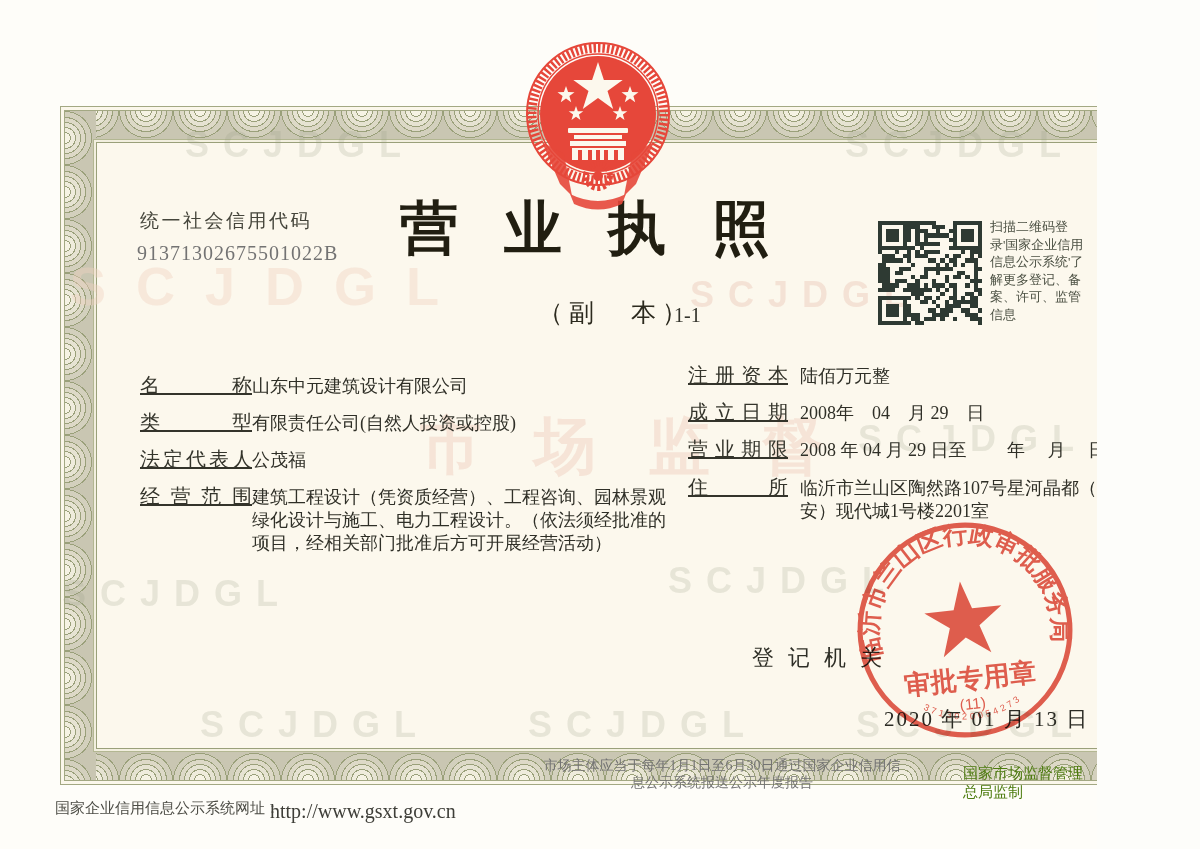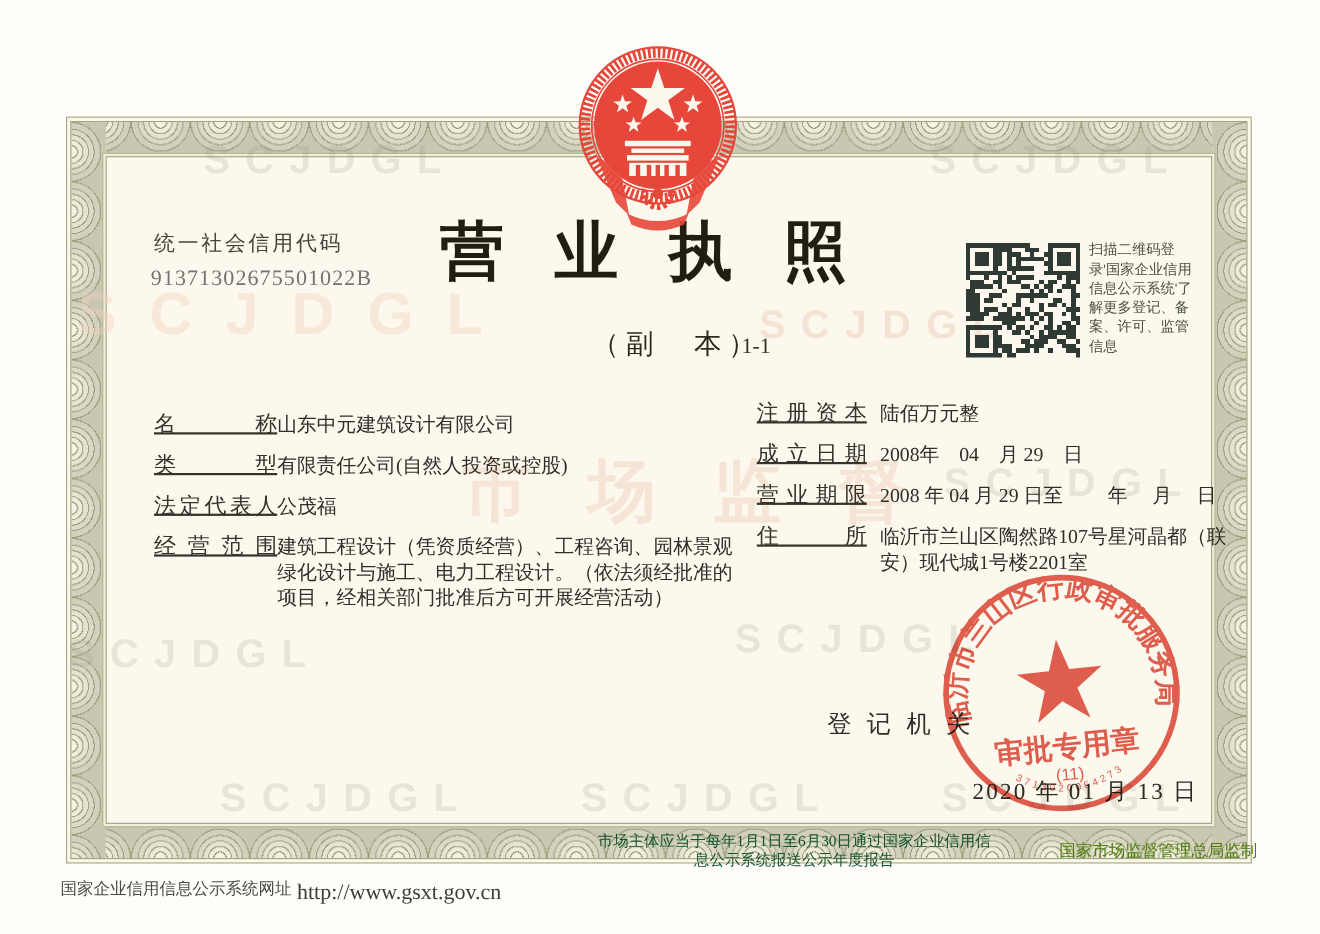--- a/index.html
+++ b/index.html
@@ -1,18 +1,18 @@
 <!DOCTYPE html>
 <html><head>
 <meta charset="utf-8">
 <style>
   * { margin:0; padding:0; box-sizing:border-box; }
   html,body { width:1200px; height:849px; overflow:hidden; }
   body { font-family:"Liberation Serif","DejaVu Serif",serif; background:#fdfdfa; position:relative; }
-  .page { position:absolute; inset:0; width:1200px; height:849px; background:#fefdf9; overflow:hidden; }
+  .page { position:absolute; inset:0; width:1097px; height:849px; background:#fefdf9; overflow:hidden; }
 
   
   .frame { position:absolute; left:60px; top:106px; width:1078px; height:679px;
            border:1px solid #a3a883; background:#fbf7eb; z-index:1; }
   .band-box { position:absolute; inset:3px; border:1px solid #a3a883; background:#cfcdb8; }
   .strip { position:absolute; }
   .strip.top { left:0; top:0; right:0; height:31px;
     background-color:#c9c6b2;
     background-image:radial-gradient(circle 27px at 50% 0, #f6f3e4 0 5px, #9aa07a 5px 6px, #efecdc 6px 10px, #9aa07a 10px 11px, #e6e3d2 11px 15px, #9aa07a 15px 16px, #ddd9c7 16px 20px, #9aa07a 20px 21px, #d3d0bd 21px 26px, #9aa07a 26px 27px, transparent 27px);
     background-size:54px 31px; }
@@ -55,21 +55,21 @@
   .val { position:absolute; font-size:18px; color:#2f2f27; line-height:23px; }
   .lbl.lc { left:140px; width:112px; }
   .val.lc { left:252px; width:420px; }
   .lbl.rc { left:688px; width:100px; }
   .val.rc { left:800px; width:342px; }
 
   .reg-label { position:absolute; left:752px; top:643px; font-size:22px; letter-spacing:14px; color:#2e2e26; white-space:nowrap; }
   .issue-date { position:absolute; left:884px; top:705px; font-size:21px; letter-spacing:2px; color:#2b2b24; white-space:nowrap; }
 
   .notice { position:absolute; left:538px; top:757px; width:368px; text-align:center;
-            font-size:14px; line-height:17px; color:#14532d; z-index:3; }
+            font-size:14px; line-height:17px; color:#737373; z-index:3; }
 
   .footer-site-label { position:absolute; left:55px; top:799px; font-size:15px; color:#4c4c45; }
   .footer-site-url { position:absolute; left:270px; top:800px; font-size:20px; color:#3e3e38; }
   .footer-publisher { position:absolute; left:963px; top:764px; font-size:15px; color:#4d7c0f; }
 
   .emblem { position:absolute; left:512px; top:34px; width:172px; height:176px; z-index:5; }
   .seal { position:absolute; left:853px; top:518px; width:224px; height:224px; z-index:6;
           mix-blend-mode:multiply; transform:rotate(-6deg); }
   .seal text { font-family:"Liberation Sans",sans-serif; }
 </style>

